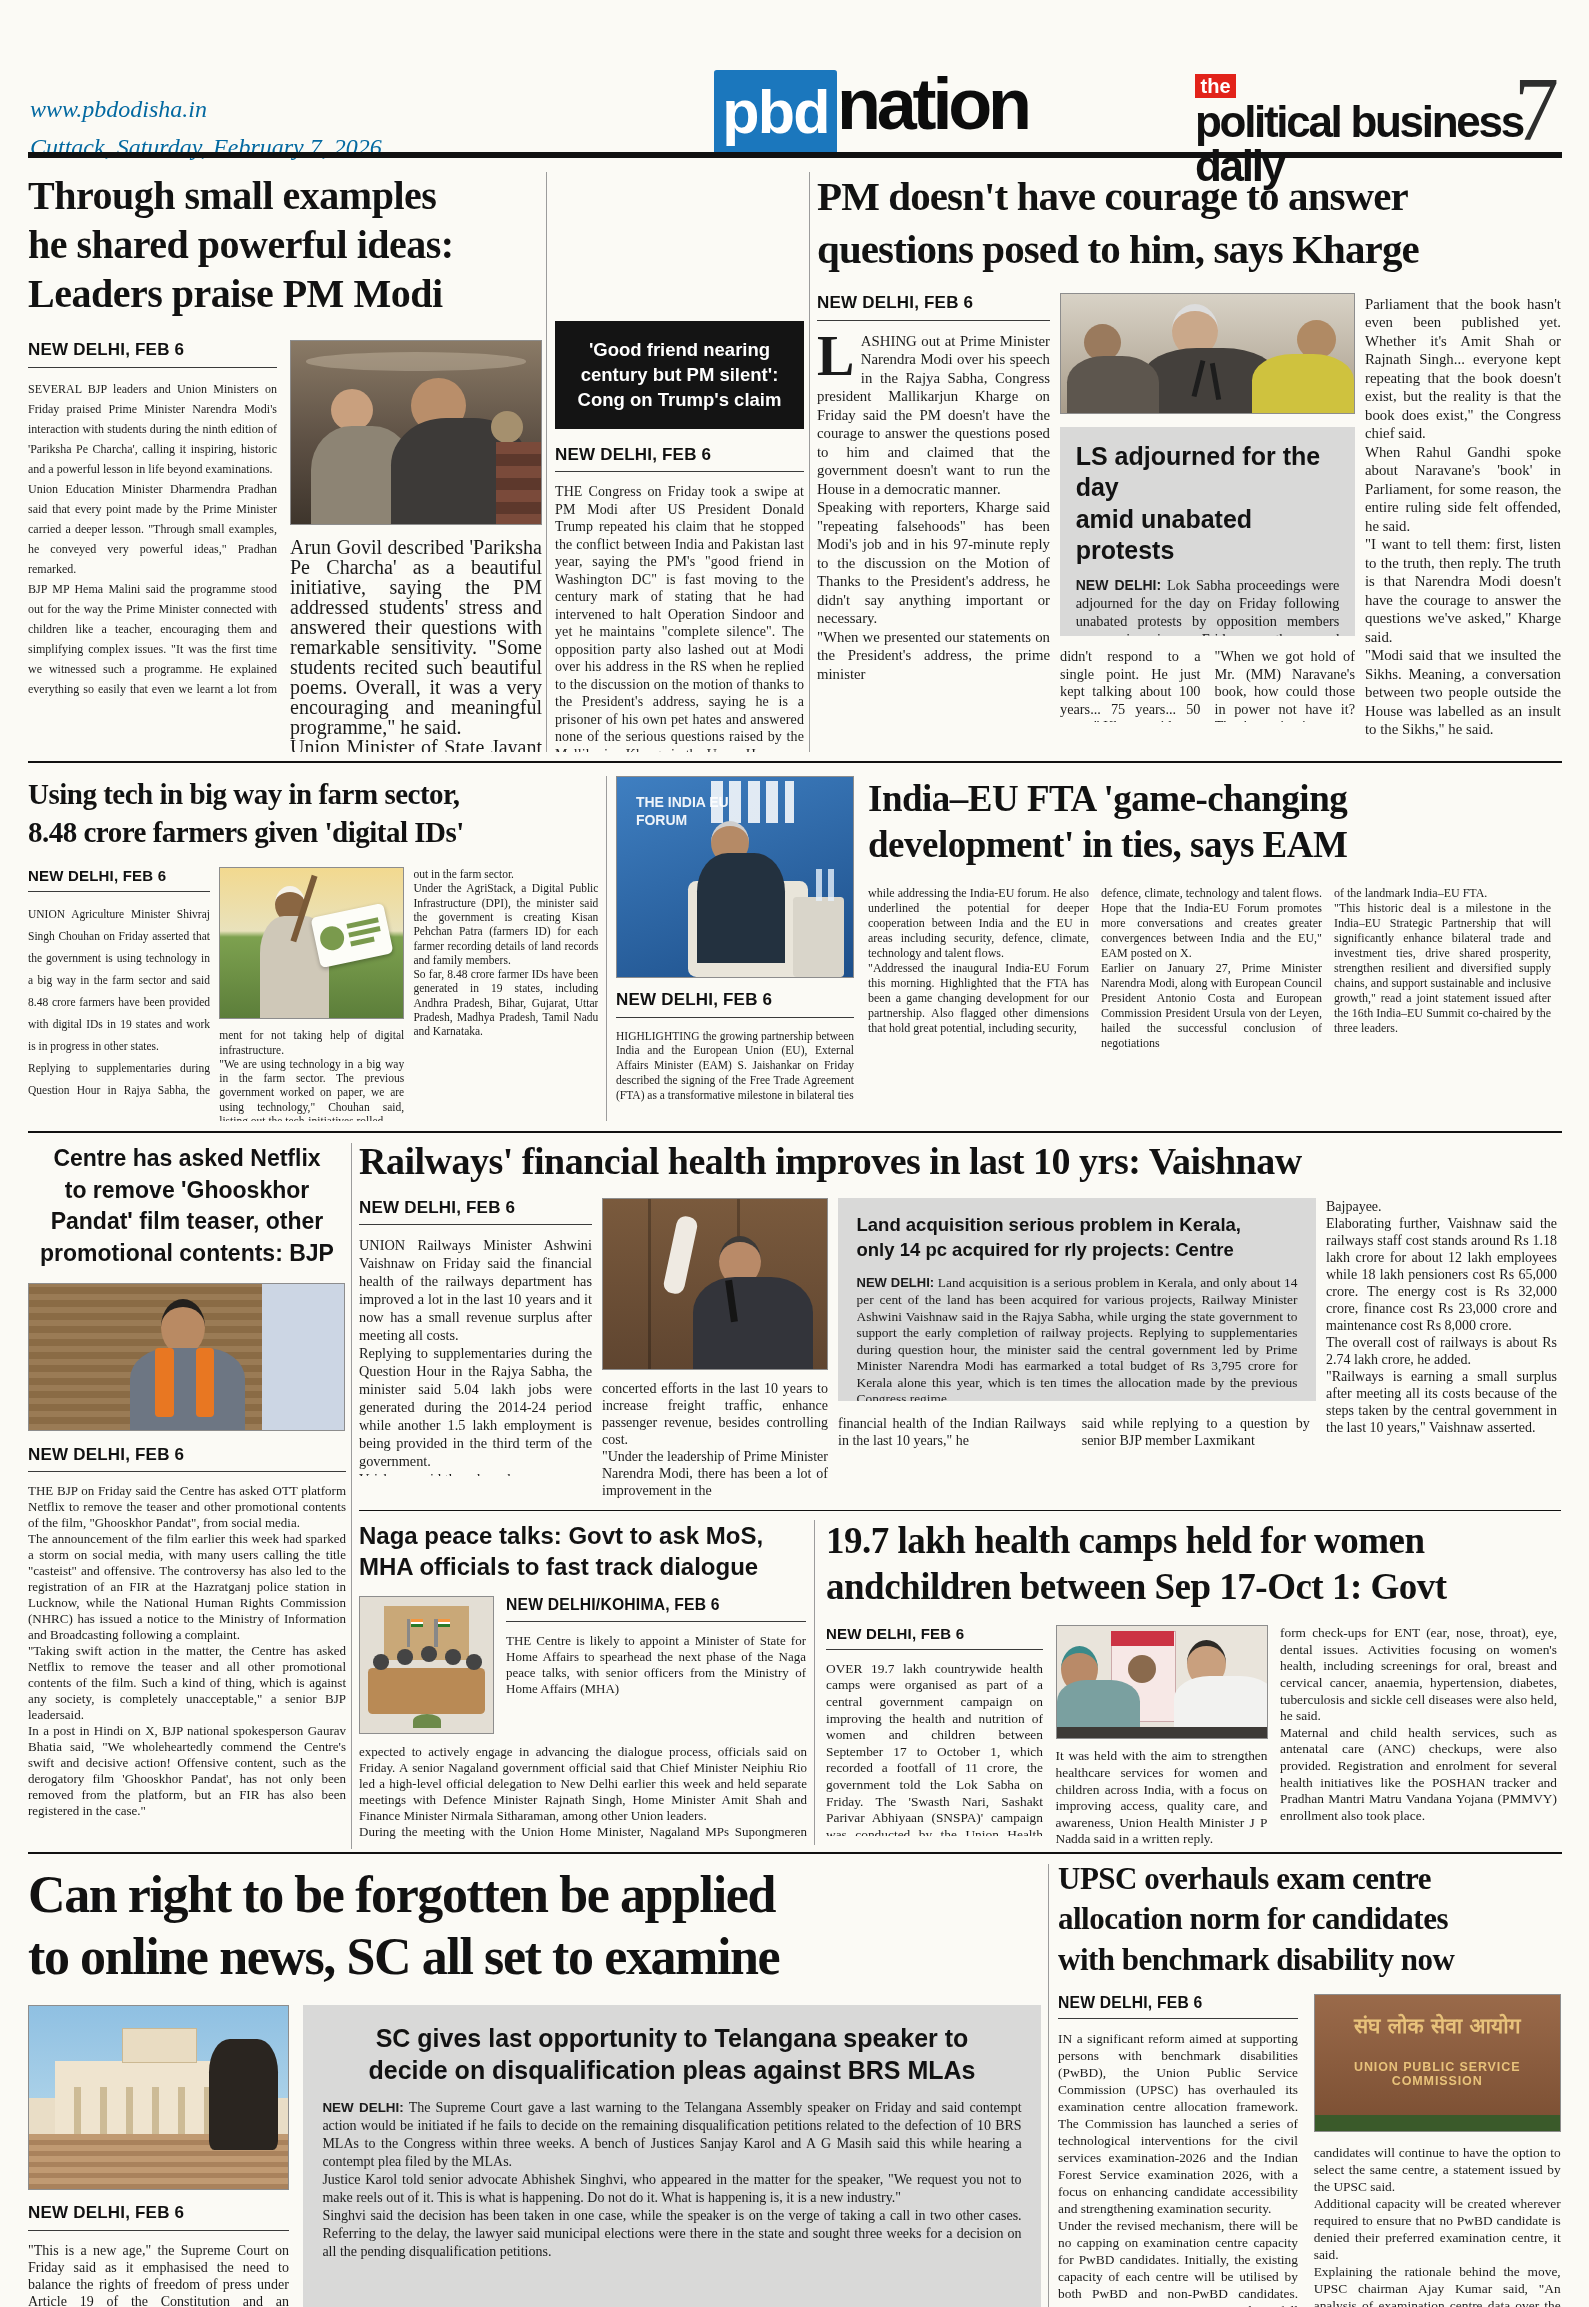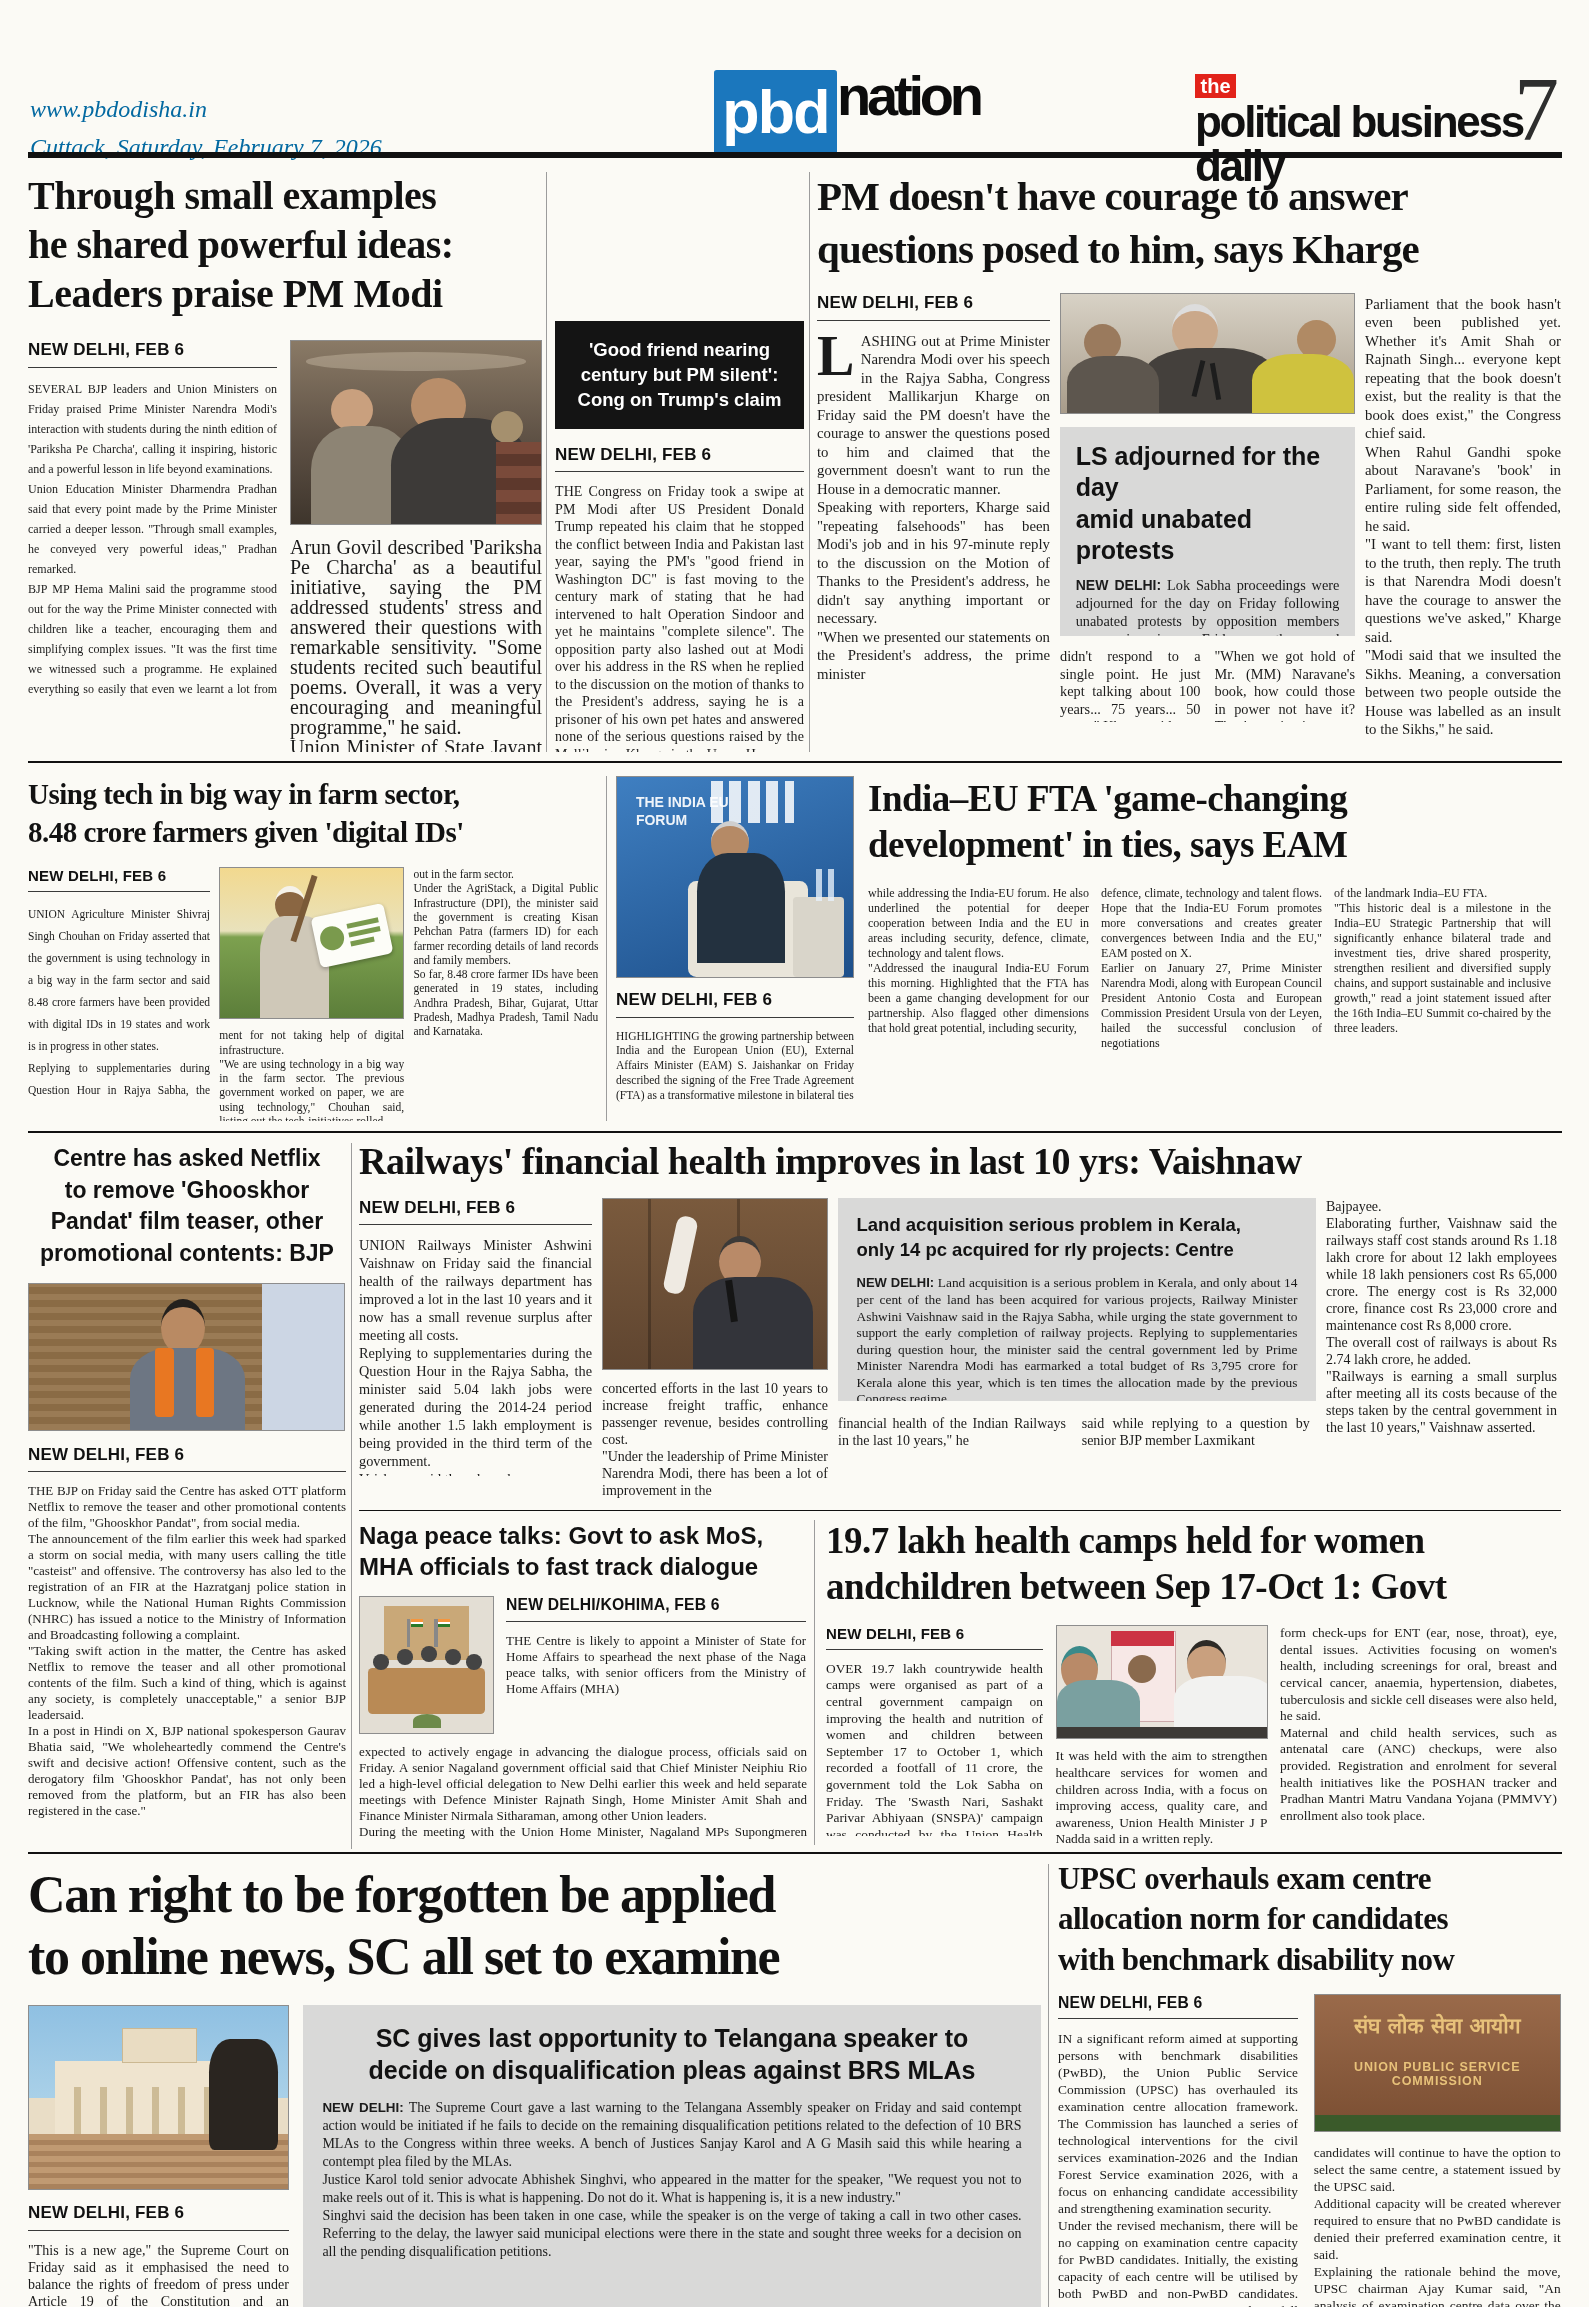--- a/index.html
+++ b/index.html
@@ -11,21 +11,21 @@
   .bt{white-space:pre-line;text-align:justify;overflow:hidden;color:#1b1b1b;}
   .cols{display:flex;}
   .box{background:#d9d9d8;box-sizing:border-box;overflow:hidden;}
   .lead{font-weight:bold;}
   .vrule{position:absolute;width:0.9px;background:#9c9c9c;}
   .hrule{position:absolute;background:#111;}
   .photo{position:relative;overflow:hidden;border:0.5px solid #8d8d8d;box-sizing:border-box;flex:none;}
   .dropcap{float:left;font-size:56px;line-height:.82;font-weight:bold;padding:2.8px 6.5px 0 0;}
   .mh-italic{font-style:italic;font-size:24px;color:#0369a1;line-height:1.6;}
   .pbd-box{display:inline-block;background:#1b77bd;color:#fff;font-family:"Liberation Sans",sans-serif;font-weight:bold;font-size:61px;line-height:1;padding:12px 8.3px;letter-spacing:-1.8px;border-radius:2.8px;}
-  .nation{font-family:"Liberation Sans",sans-serif;font-weight:bold;font-size:56px;letter-spacing:-4.2px;color:#0c0c0c;line-height:1;}
+  .nation{font-family:"Liberation Sans",sans-serif;font-weight:bold;font-size:72px;letter-spacing:-4.2px;color:#0c0c0c;line-height:1;}
   .brand-the{display:inline-block;background:#e2231a;color:#fff;font-family:"Liberation Sans",sans-serif;font-weight:bold;font-size:20px;padding:1.8px 5.5px;line-height:1;}
   .brand-words{font-family:"Liberation Sans",sans-serif;font-weight:bold;font-size:44px;letter-spacing:-2.3px;line-height:1;margin-top:2.8px;}
   .pageno{font-family:"Liberation Serif",serif;font-size:90px;color:#2e2e2e;line-height:1;}
   .fig{position:absolute;}
 </style>
 </head>
 <body>
 
 <div class="page">
 

